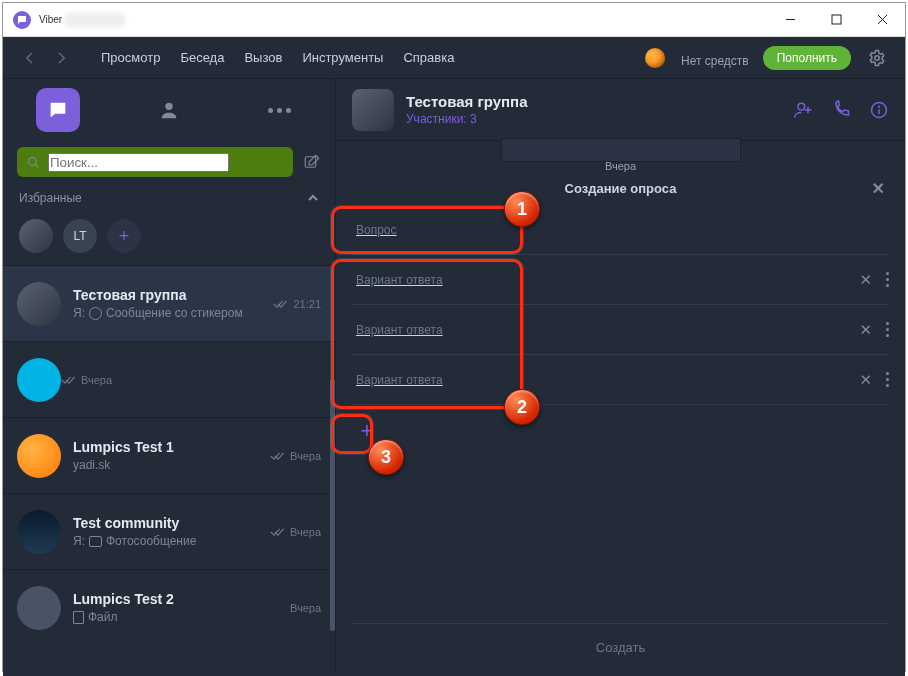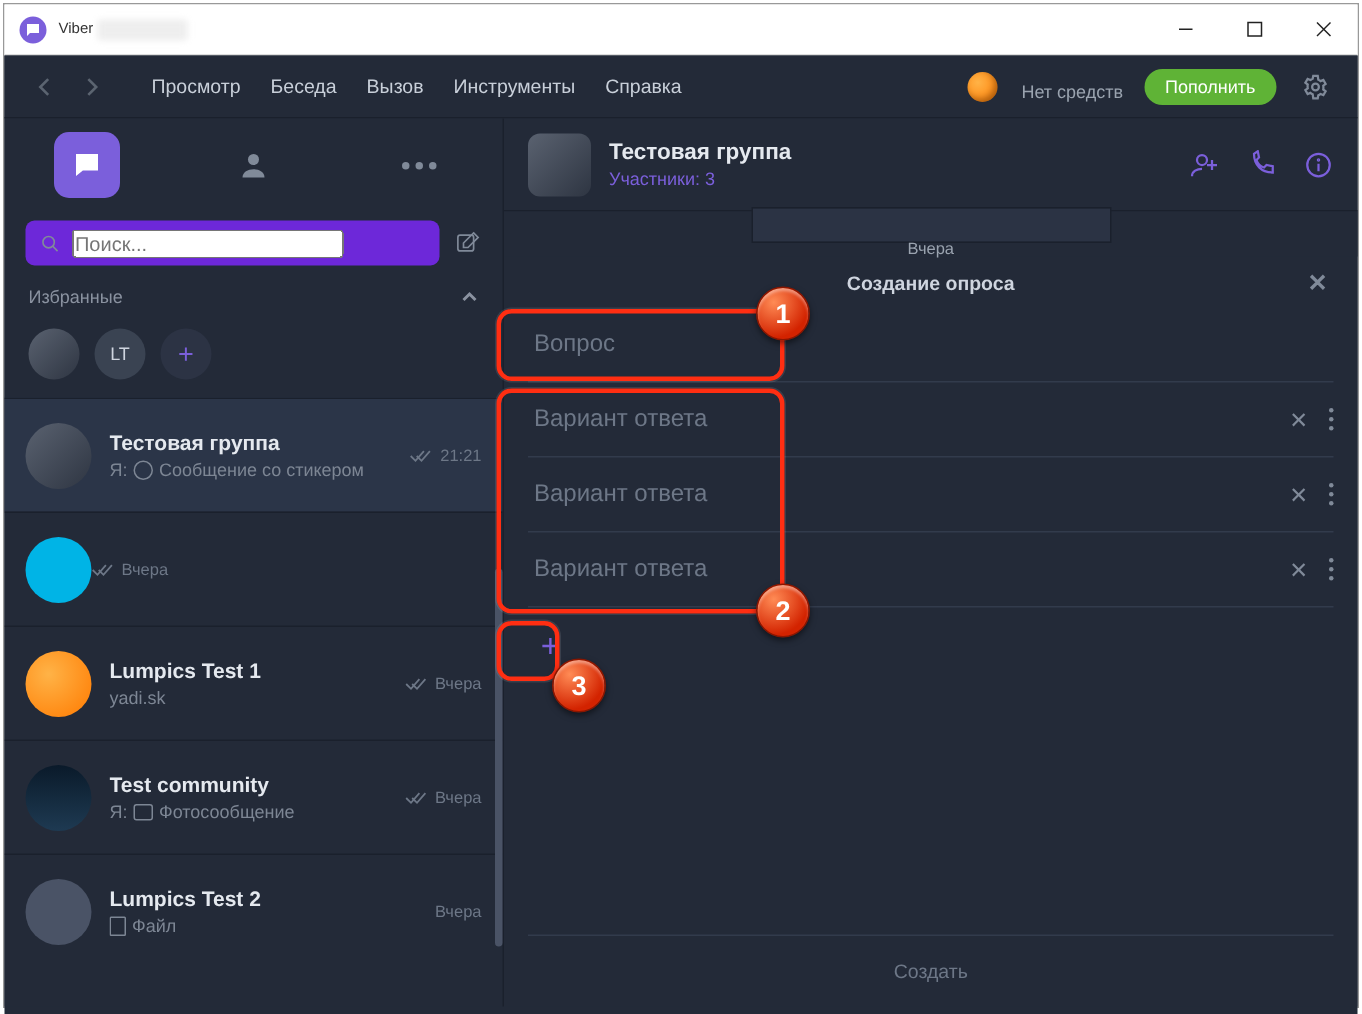--- a/index.html
+++ b/index.html
@@ -30,21 +30,21 @@
 .sidebar { width: 333px; display:flex; flex-direction:column; background:#232a38; border-right:1px solid #1a202c; position:relative;}
 .side-tabs { height:62px; display:flex; align-items:center; justify-content:space-around; }
 .tab-ico { width:44px; height:44px; border-radius:10px; display:flex; align-items:center; justify-content:center;}
 .tab-ico.active { background:#7b5fdb;}
 .tab-ico svg { width:22px; height:22px; fill:#808a99;}
 .tab-ico.active svg { fill:#fff;}
 .dots { display:flex; gap:4px;}
 .dots span{ width:5px; height:5px; background:#808a99; border-radius:50%;}
 
 .searchrow { display:flex; align-items:center; padding: 6px 14px; gap:10px;}
-.searchbox { flex:1; background:#6d28d9; border-radius:6px; height:30px; display:flex; align-items:center; padding:0 10px; color:#808a99; font-size:12px;}
+.searchbox { flex:1; background:#4d7c0f; border-radius:6px; height:30px; display:flex; align-items:center; padding:0 10px; color:#808a99; font-size:12px;}
 .searchbox svg { width:13px; height:13px; stroke:#808a99; margin-right:8px; fill:none; stroke-width:2;}
 .compose-ico { width:18px; height:18px; stroke:#808a99; fill:none; stroke-width:1.5;}
 
 .fav-header { display:flex; justify-content:space-between; align-items:center; padding:8px 16px; font-size:12px; color:#8a92a0;}
 .fav-header svg{width:12px;height:12px;stroke:#8a92a0;fill:none;stroke-width:2;}
 .fav-row { display:flex; gap:10px; padding: 6px 16px 12px;}
 .fav-av { width:34px; height:34px; border-radius:50%; background:#3a4352; display:flex; align-items:center; justify-content:center; font-size:12px; color:#cfd5df; overflow:hidden;}
 .fav-add { background:#2c3344; color:#7b5fdb; font-size:18px;}
 
 .chatlist { flex:1; overflow:hidden;}
@@ -68,21 +68,21 @@
 .ch-actions svg { width:20px; height:20px; stroke:#7b5fdb; fill:none; stroke-width:1.8;}
 
 .msg-strip { height:30px; background:#232a38; position:relative; text-align:center;}
 .msg-strip .strip-inner { position:absolute; left:50%; transform:translateX(-50%); top:-3px; width:240px; height:24px; background:linear-gradient(90deg,#2b3344 0%, #2b3344 100%); border:1px solid #1a202c;}
 .msg-strip .strip-date{ position:absolute; left:50%; transform:translateX(-50%); bottom:-1px; font-size:11px; color:#9aa3af;}
 
 .poll-panel { flex:1; display:flex; flex-direction:column; padding:0 16px; position:relative;}
 .poll-header { display:flex; align-items:center; justify-content:center; position:relative; height:34px; font-size:13px; color:#cfd5df; font-weight:600;}
 .poll-close { position:absolute; right:4px; top:8px; color:#808a99; font-size:16px;}
 .poll-field { border-bottom:1px solid #323b4c; display:flex; align-items:center; height:50px;}
-.poll-field input { background:transparent; border:none; outline:none; color:#cfd5df; font-size:16px; flex:1; padding:6px 4px;}
+.poll-field input { background:transparent; border:none; outline:none; color:#cfd5df; font-size:12px; flex:1; padding:6px 4px;text-decoration:underline;}
 .poll-field input::placeholder{color:#6d7787;}
 .option-row { display:flex; align-items:center;gap:16px; }
 .option-row .ctrls { display:flex; gap:14px; align-items:center; color:#808a99;}
 .add-row { height:52px; display:flex; align-items:center;}
 .add-btn { width:30px; height:30px; color:#7b5fdb; font-size:22px; display:flex; align-items:center; justify-content:center;}
 .create-row { height:48px; display:flex; align-items:center; justify-content:center; border-top:1px solid #323b4c; font-size:13px; color:#6d7787; margin-top:auto;}
 
 
 .red-box { position:absolute; border:3px solid #ff2e12; border-radius:10px; pointer-events:none; box-shadow: 0 0 0 1px rgba(255,255,255,.1);}
 .callout { position:absolute; width:36px; height:36px; border-radius:50%; background: radial-gradient(circle at 32% 28%, #ff8b55, #d32300 70%); box-shadow: 0 2px 4px rgba(0,0,0,.5), inset 0 2px 2px rgba(255,255,255,.4); display:flex; align-items:center; justify-content:center; color:#fff; font-weight:700; font-size:18px; pointer-events:none; border:1px solid #8a1600;}

